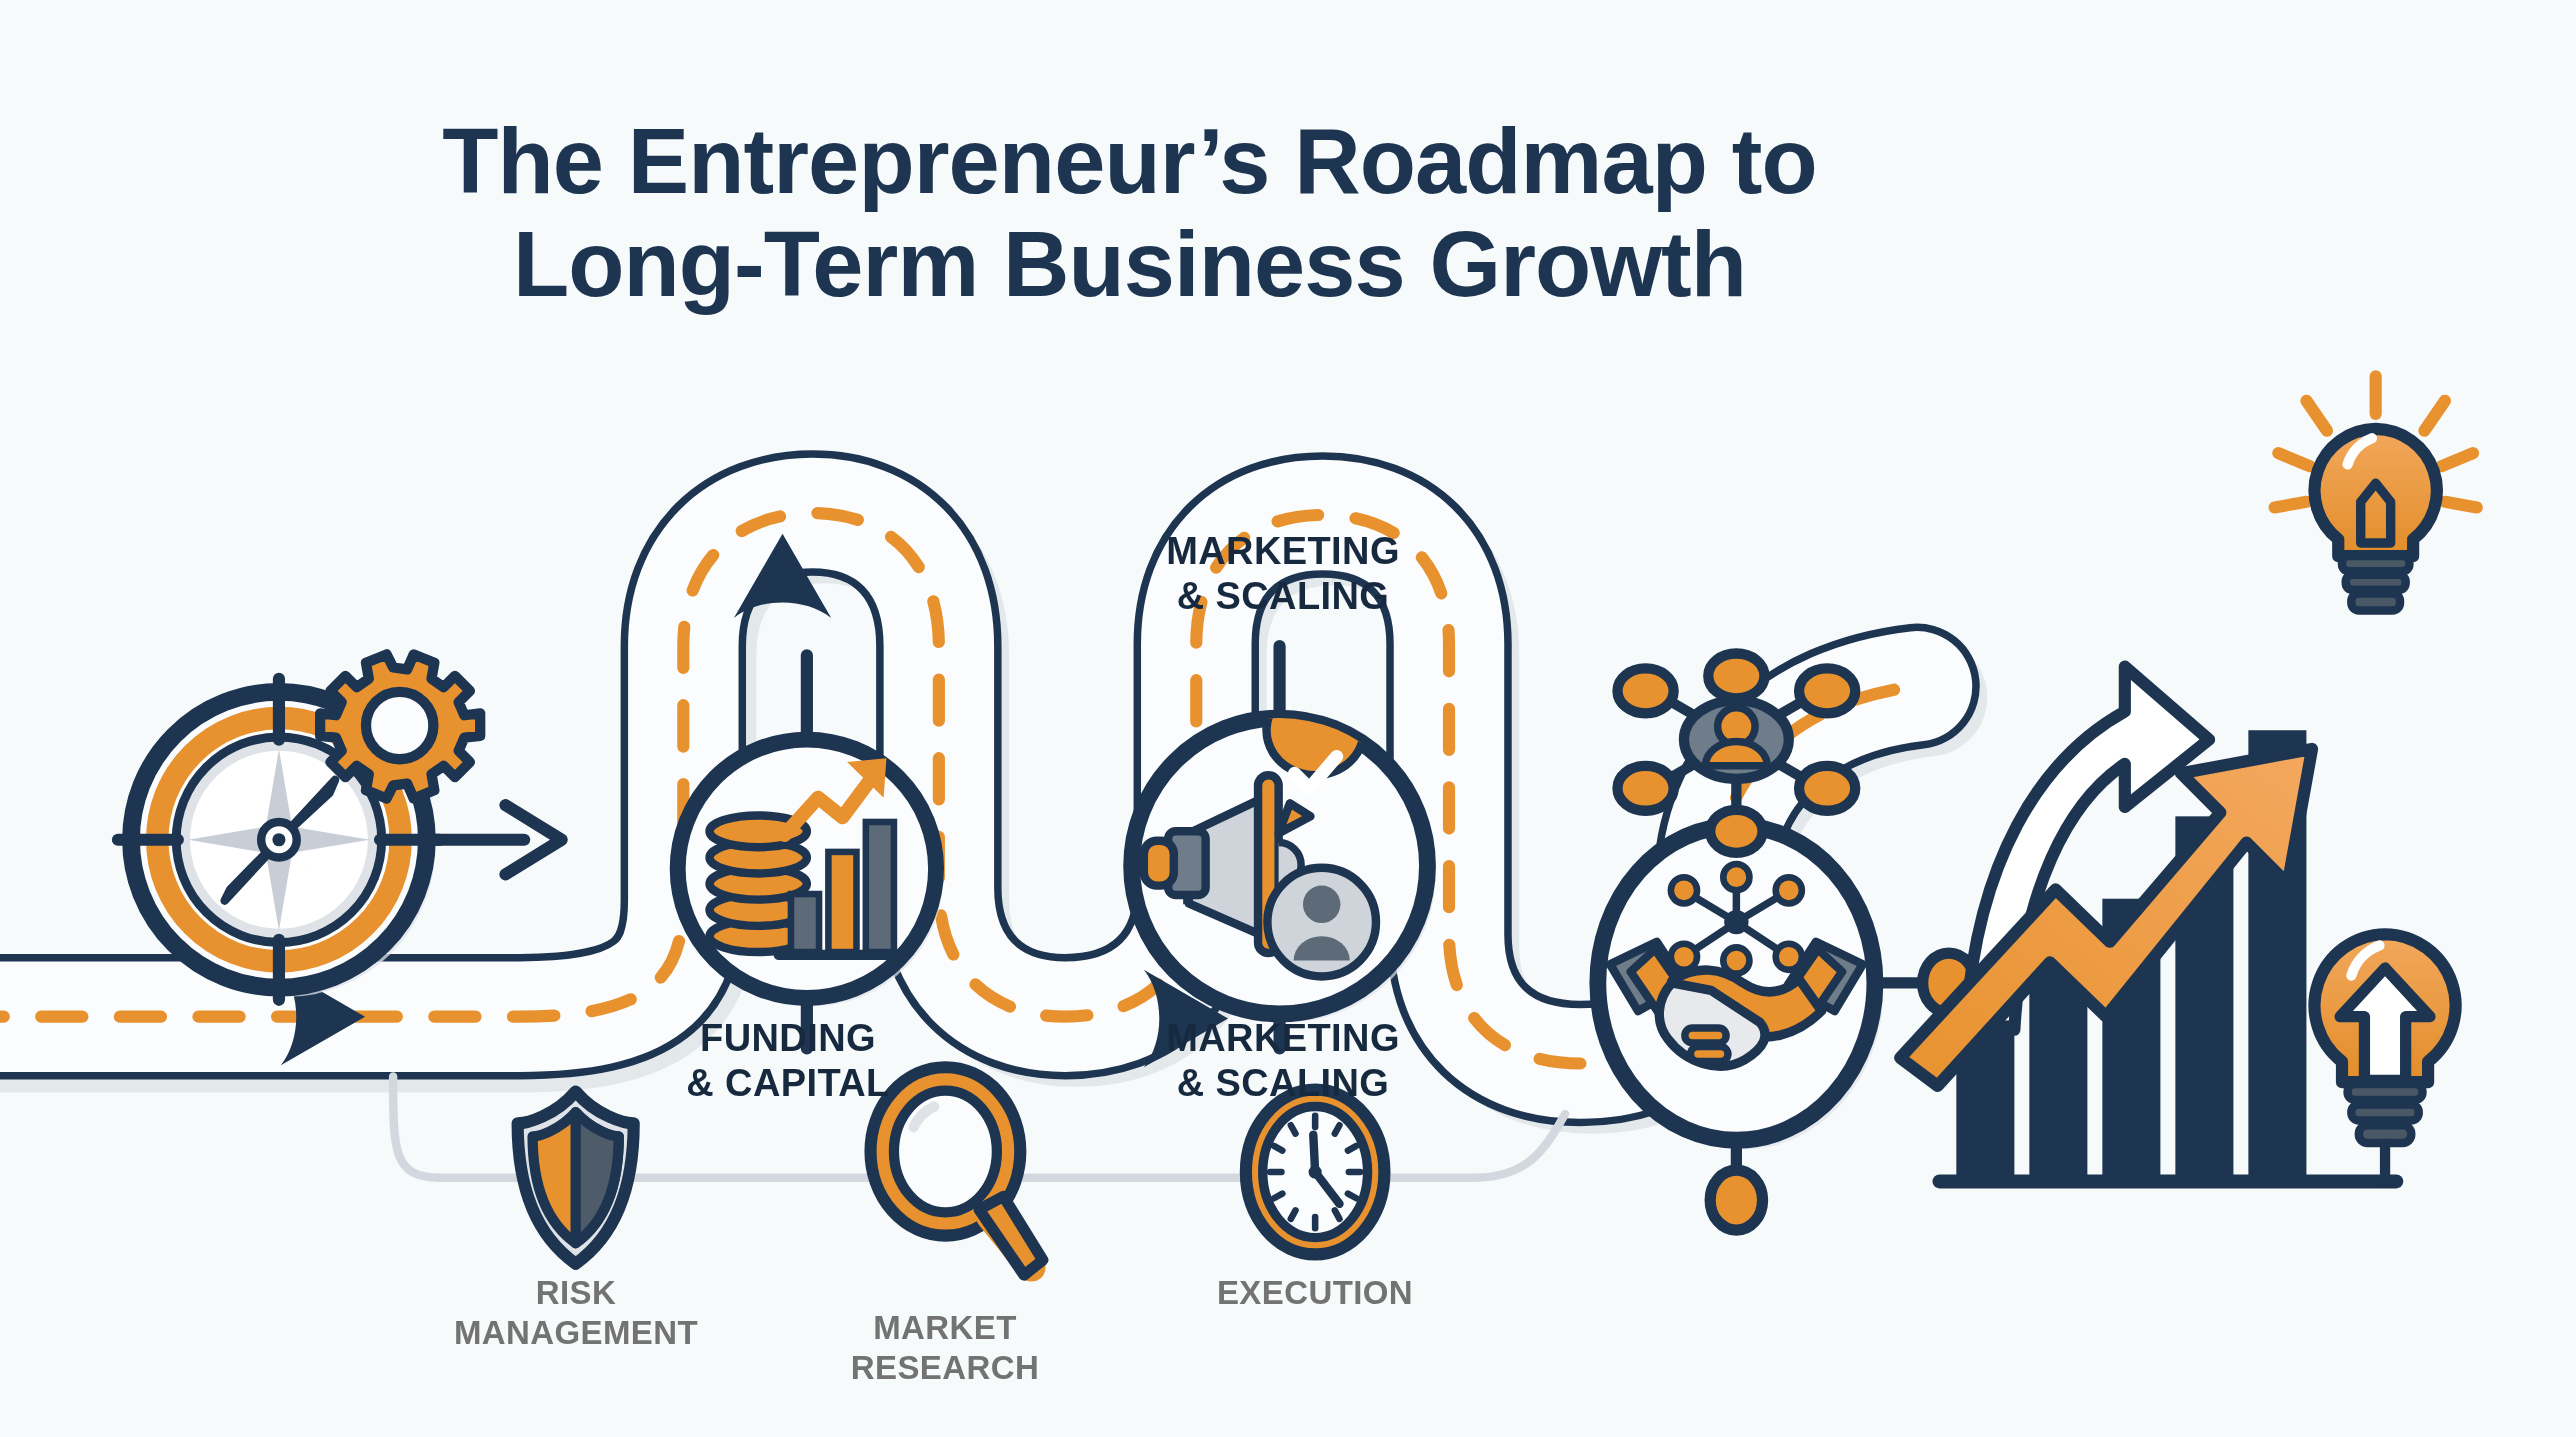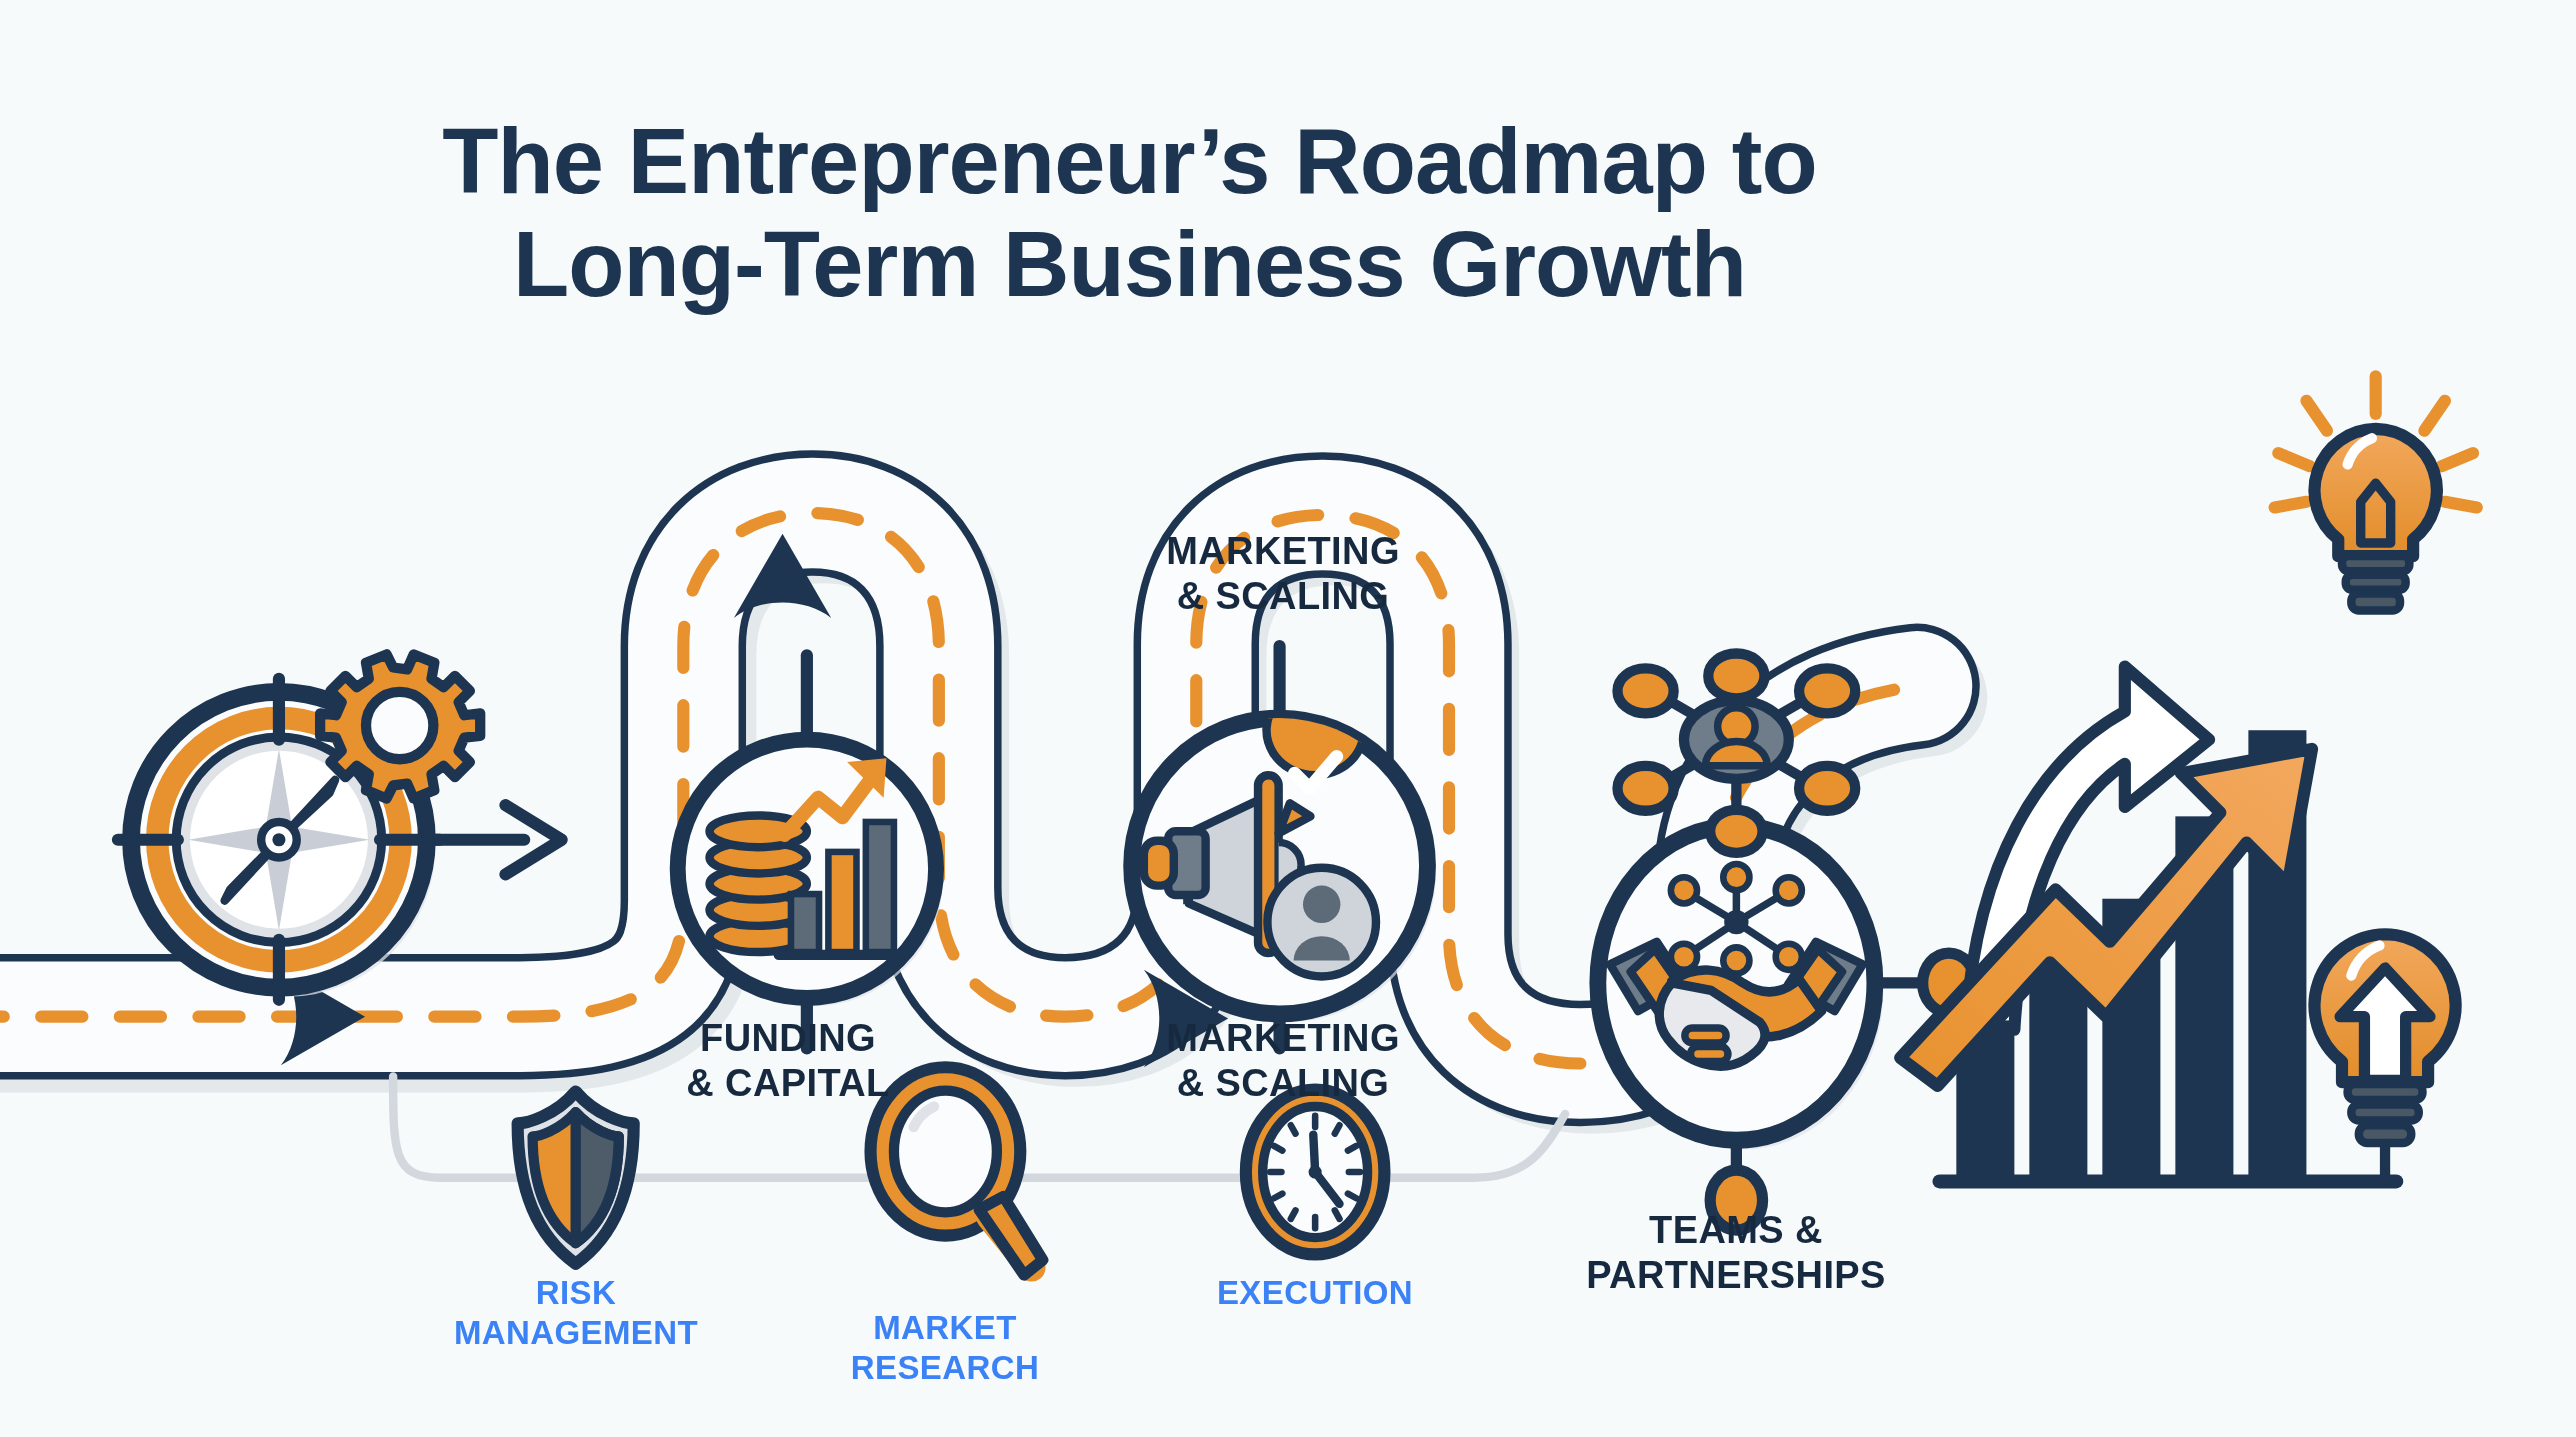--- a/index.html
+++ b/index.html
@@ -30,21 +30,21 @@
     font-weight:bold;
     font-size:38px;
     line-height:1.18;
     letter-spacing:0.4px;
     white-space:pre-line;
     text-align:center;
     transform:translateX(-50%);
   }
   .sub-label {
     position:absolute;
-    color:#3b82f6;
+    color:#737373;
     font-weight:bold;
     font-size:33px;
     line-height:1.2;
     letter-spacing:0.4px;
     white-space:pre-line;
     text-align:center;
     transform:translateX(-50%);
   }
   .l-strategy  { left:171px;  top:554px; }
   .l-funding   { left:788px;  top:1016px; }
@@ -402,22 +402,20 @@
 
   <div id="title">The Entrepreneur’s Roadmap to
 Long-Term Business Growth</div>
 
   <div class="node-label l-funding">FUNDING
 &amp; CAPITAL</div>
   <div class="node-label l-mkt-top">MARKETING
 &amp; SCALING</div>
   <div class="node-label l-mkt-bot">MARKETING
 &amp; SCALING</div>
-  <div class="node-label l-teams">TEAMS &amp;
-PARTNERSHIPS</div>
 
   <div class="sub-label s-risk">RISK
 MANAGEMENT</div>
   <div class="sub-label s-market">MARKET
 RESEARCH</div>
   <div class="sub-label s-exec">EXECUTION</div>
 
 </div>
 
 

